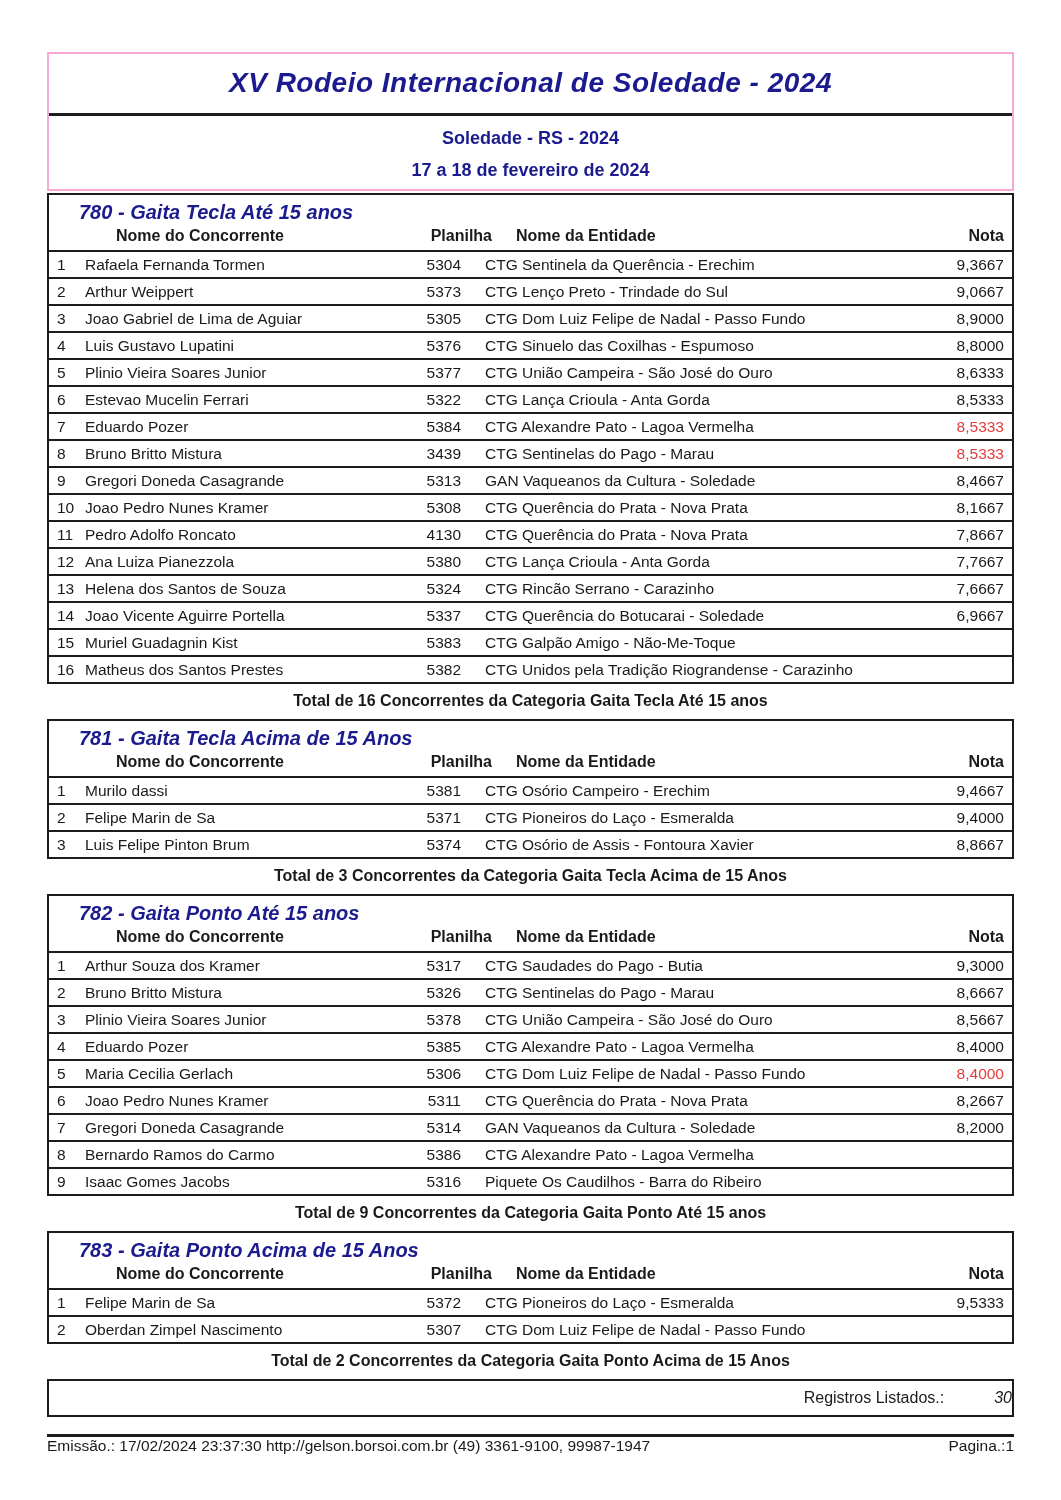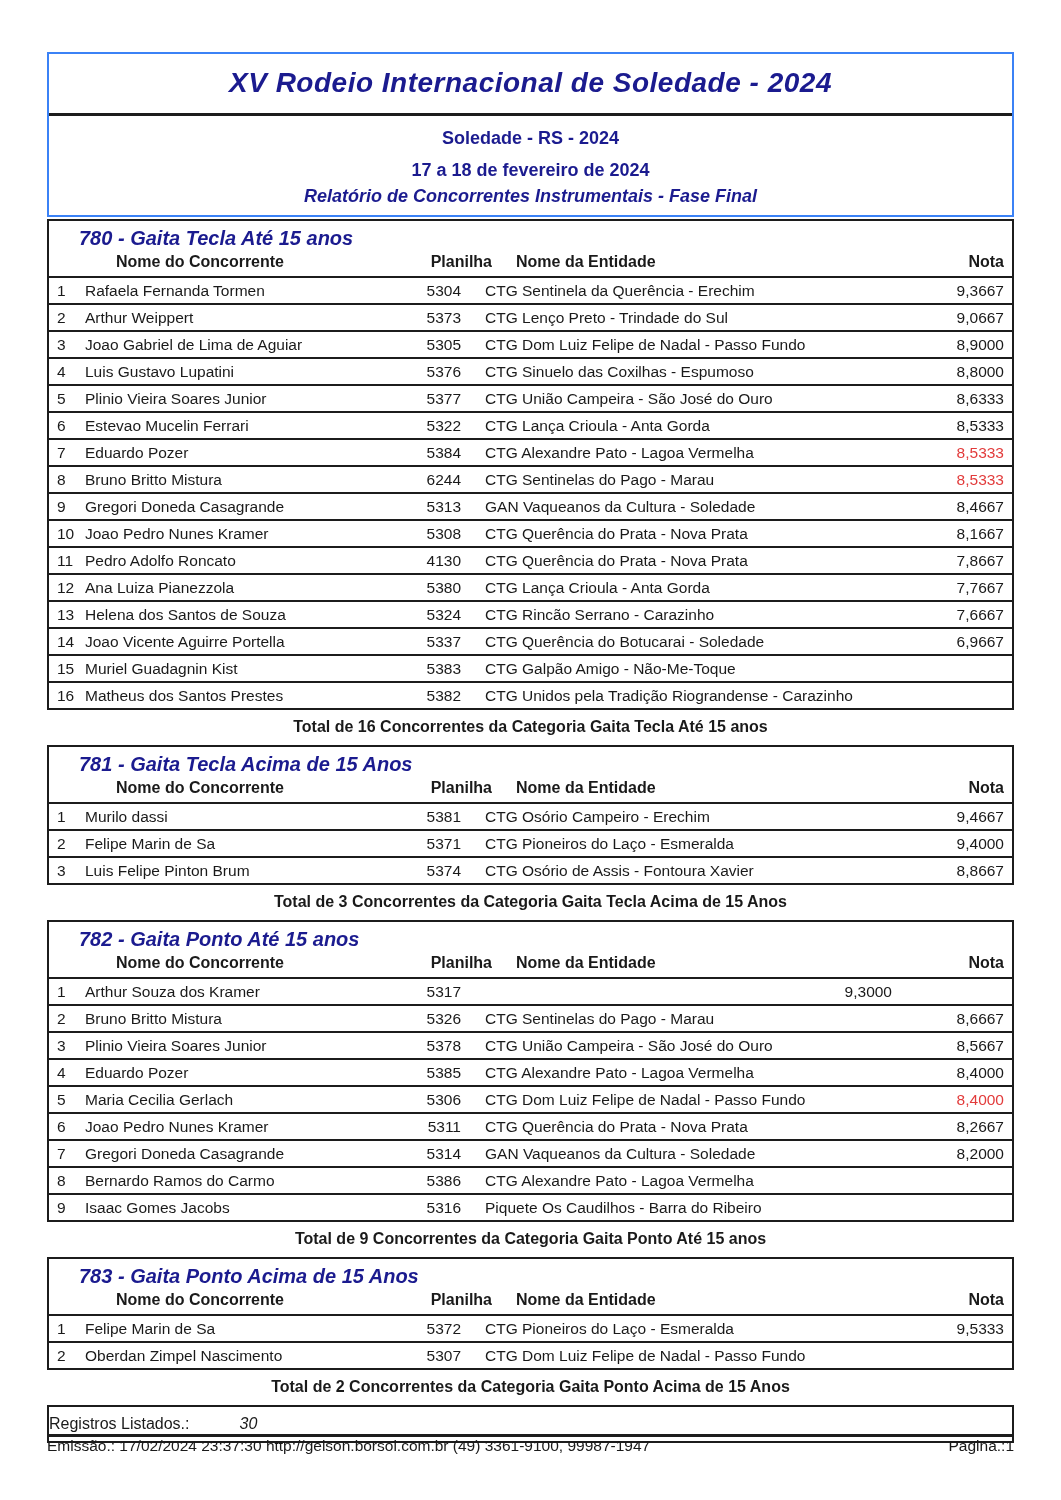--- a/index.html
+++ b/index.html
@@ -4,21 +4,21 @@
 <style>
   * { margin:0; padding:0; box-sizing:border-box; }
   html,body { background:#ffffff; }
   body {
     width:1061px; height:1500px; position:relative; overflow:hidden;
     font-family:"Liberation Sans", sans-serif; color:#1a1a1a;
   }
   .page { position:absolute; left:47px; top:52px; width:967px; }
 
   
-  .header-box { border:2px solid #3b82f6; }
+  .header-box { border:2px solid #f9a8d4; }
   .title-area { text-align:center; padding:13px 6px 14px; }
   .report-title { font-size:28px; font-weight:bold; font-style:italic; color:var(--navy,#1b1b8f); letter-spacing:0.5px; }
   .sub-area { border-top:3px solid #1c1c1c; text-align:center; padding:9px 6px 8px; }
   .sub-line { font-weight:bold; color:var(--navy,#1b1b8f); }
   .sub-1 { font-size:18px; margin-top:3px; }
   .sub-2 { font-size:18px; margin-top:11px; }
   .sub-3 { font-size:18px; font-style:italic; margin-top:5px; }
 
   
   .section-box { border:2px solid #1c1c1c; margin-top:2px; }
@@ -33,21 +33,21 @@
   .col-head { font-weight:bold; font-size:16px; padding-top:1px; padding-bottom:5px;margin-left:31px; }
   .data-row { border-top:2px solid #1c1c1c; height:27px; font-size:15.5px; }
   .c-sheet { text-align:right; }
   .c-entity { padding-left:24px; }
   .c-score { text-align:right; }
   .total-line { text-align:center; font-weight:bold; font-size:16px; margin:8px 0 9px; }
 
   
   .registros-box {
     border:2px solid #1c1c1c; margin-top:5px; height:38px;
-    display:flex; justify-content:flex-start; align-items:center; gap:50px; font-size:16px;
+    display:flex; justify-content:flex-end; align-items:center; gap:50px; font-size:16px;
   }
   .registros-value { font-style:italic; }
 
   
   .footer {
     position:absolute; left:47px; width:967px; top:1434px;
     border-top:3px solid #1c1c1c; 
     display:flex; justify-content:space-between; font-size:15.5px;
   }
 </style>
@@ -56,21 +56,20 @@
 
 <div class="page">
 
   <div class="header-box">
     <div class="title-area">
       <span class="report-title">XV Rodeio Internacional de Soledade - 2024</span>
     </div>
     <div class="sub-area">
       <div class="sub-line sub-1">Soledade - RS - 2024</div>
       <div class="sub-line sub-2">17 a 18 de fevereiro de 2024</div>
-      <div class="sub-line sub-3">Relatório de Concorrentes Instrumentais - Fase Final</div>
     </div>
   </div>
 
   <div id="sections-container">
   <div class="section-wrap">
     <div class="section-box">
       <div class="section-title">780 - Gaita Tecla Até 15 anos</div>
       <div class="grid-row col-head">
         <span></span>
         <span>Nome do Concorrente</span>
@@ -131,21 +130,21 @@
     <span>7</span>
     <span>Eduardo Pozer</span>
     <span class="c-sheet">5384</span>
     <span class="c-entity">CTG Alexandre Pato - Lagoa Vermelha</span>
     <span class="c-score" style="color: rgb(226, 59, 59);">8,5333</span>
   </div>
 
   <div class="grid-row data-row">
     <span>8</span>
     <span>Bruno Britto Mistura</span>
-    <span class="c-sheet">6244</span>
+    <span class="c-sheet">3439</span>
     <span class="c-entity">CTG Sentinelas do Pago - Marau</span>
     <span class="c-score" style="color: rgb(226, 59, 59);">8,5333</span>
   </div>
 
   <div class="grid-row data-row">
     <span>9</span>
     <span>Gregori Doneda Casagrande</span>
     <span class="c-sheet">5313</span>
     <span class="c-entity">GAN Vaqueanos da Cultura - Soledade</span>
     <span class="c-score">8,4667</span>
@@ -258,20 +257,21 @@
         <span>Nome do Concorrente</span>
         <span class="c-sheet">Planilha</span>
         <span class="c-entity">Nome da Entidade</span>
         <span class="c-score">Nota</span>
       </div>
       <div class="rows-holder">
   <div class="grid-row data-row">
     <span>1</span>
     <span>Arthur Souza dos Kramer</span>
     <span class="c-sheet">5317</span>
+    <span class="c-entity">CTG Saudades do Pago - Butia</span>
     <span class="c-score">9,3000</span>
   </div>
 
   <div class="grid-row data-row">
     <span>2</span>
     <span>Bruno Britto Mistura</span>
     <span class="c-sheet">5326</span>
     <span class="c-entity">CTG Sentinelas do Pago - Marau</span>
     <span class="c-score">8,6667</span>
   </div>

